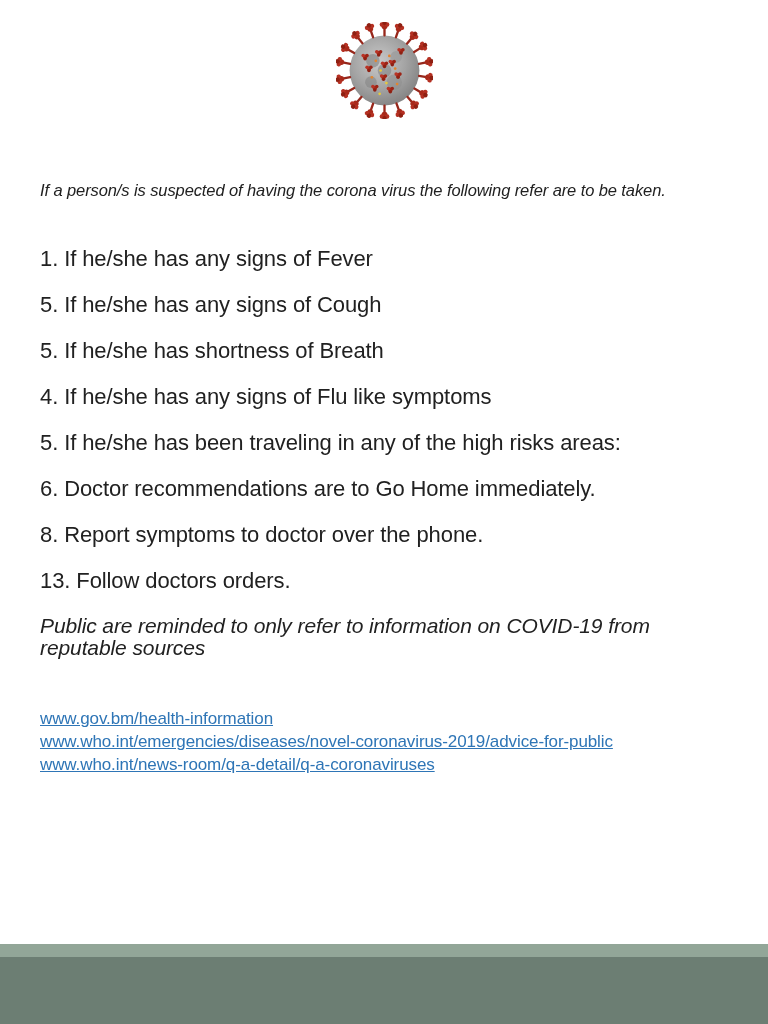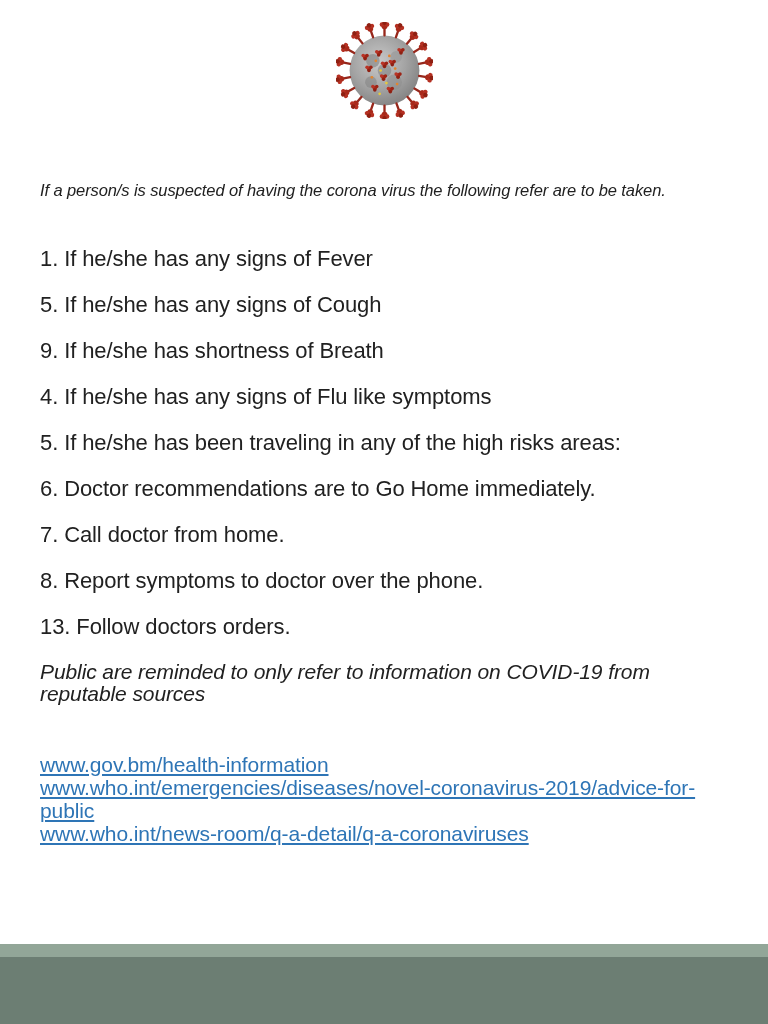--- a/index.html
+++ b/index.html
@@ -45,21 +45,21 @@
     font-size: 21px;
     line-height: 22px;
     margin-top: -1px;
     letter-spacing: -0.1px;
   }
   .links {
     margin-top: 48px;
   }
   .links a {
     display: block;
-    font-size: 21px;
+    font-size: 17px;
     line-height: 23px;
     color: #2e75b6;
     text-decoration: underline;
     letter-spacing: -0.1px;
   }
   .footer-light {
     position: absolute;
     left: 0;
     top: 944px;
     width: 768px;
@@ -153,29 +153,28 @@
 
 <div class="content">
   <p class="intro-line">If a person/s is suspected of having the corona virus the following refer are to be taken.</p>
 
   <div class="steps">
 
       <p>1. If he/she has any signs of Fever</p>
 
       <p>5. If he/she has any signs of Cough</p>
 
-      <p>9. If he/she has shortness of Breath</p>
+      <p>5. If he/she has shortness of Breath</p>
 
       <p>4. If he/she has any signs of Flu like symptoms</p>
 
       <p>5. If he/she has been traveling in any of the high risks areas:</p>
 
       <p>6. Doctor recommendations are to Go Home immediately.</p>
 
-      <p>7. Call doctor from home.</p>
 
       <p>8. Report symptoms to doctor over the phone.</p>
 
 
       <p>13. Follow doctors orders.</p>
     </div>
 
   <p class="reminder-line">Public are reminded to only refer to information on COVID-19 from reputable sources</p>
 
   <div class="links">

